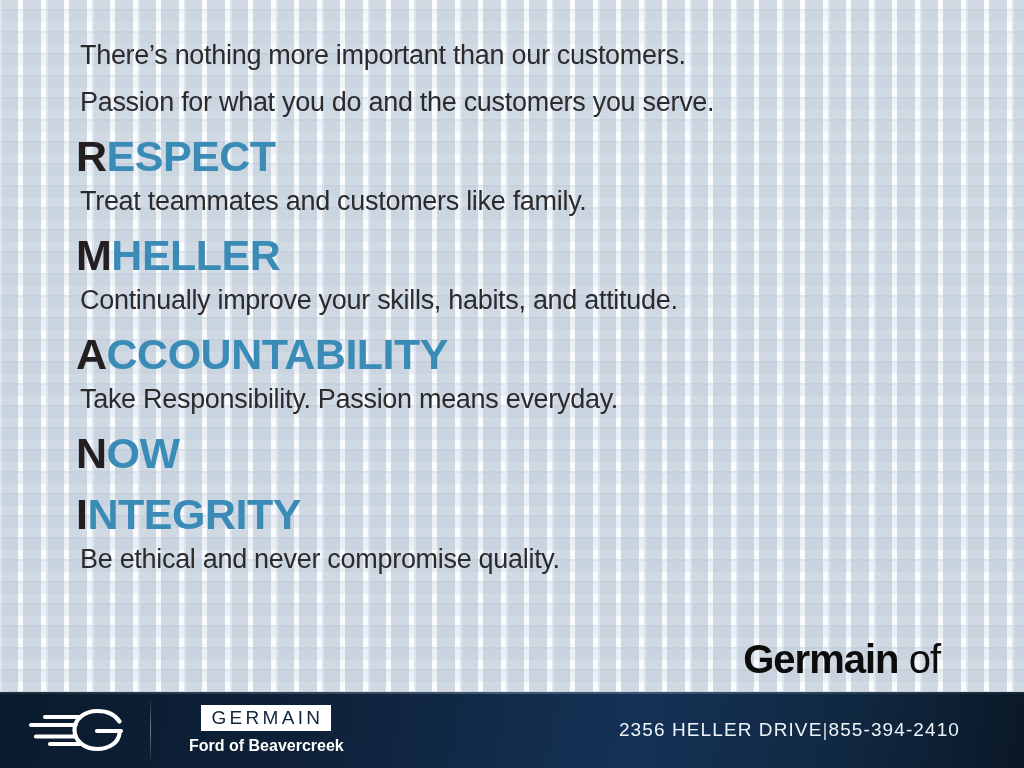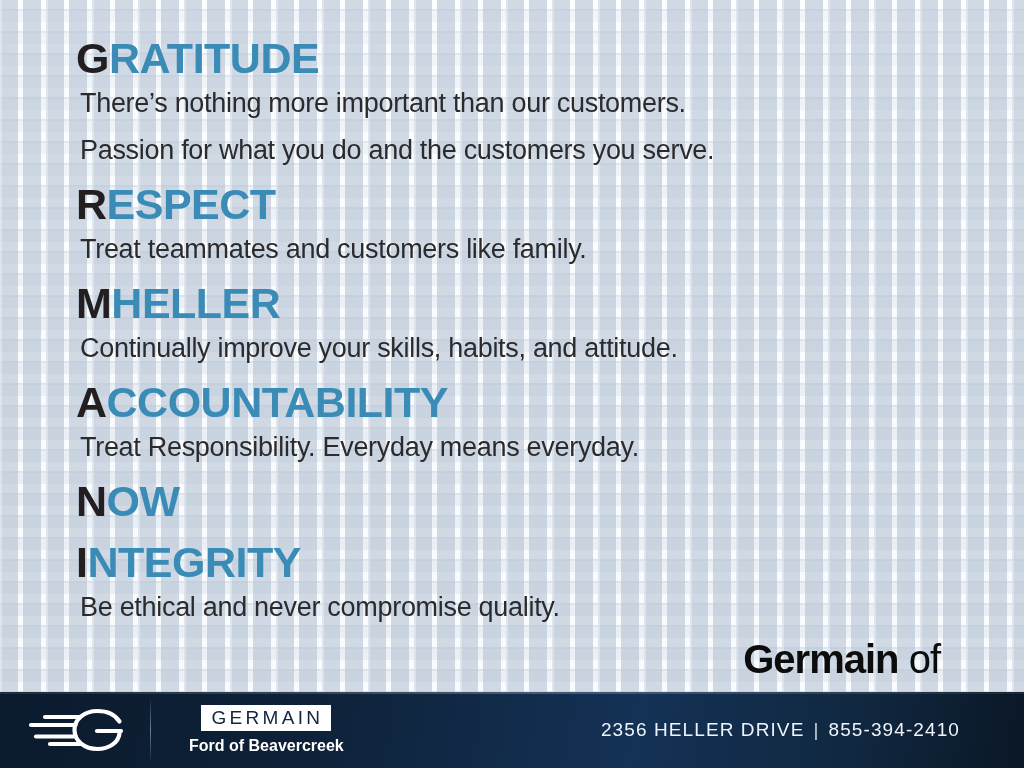--- a/index.html
+++ b/index.html
@@ -158,54 +158,52 @@
 
   #footer-contact {
     margin-left: auto;
     margin-right: 64px;
     color: #eef4fa;
     font-size: 19px;
     letter-spacing: 1.1px;
     white-space: nowrap;
     display: flex;
     align-items: center;
-    gap: 9px;
   }
   #footer-contact .sep { opacity: .85; }
 </style>
 </head>
 <body>
 
 <div id="poster">
   <div id="brick-overlay"></div>
 
   <div id="vals">
 
     <div class="value-block">
-      <div class="value-word"><span class="initial">G</span><span>RATITUDE</span></div>
       <div class="value-desc">There’s nothing more important than our customers.</div>
     </div>
 
     <div class="value-block">
       <div class="value-desc">Passion for what you do and the customers you serve.</div>
     </div>
 
     <div class="value-block">
       <div class="value-word"><span class="initial">R</span><span>ESPECT</span></div>
       <div class="value-desc">Treat teammates and customers like family.</div>
     </div>
 
     <div class="value-block">
       <div class="value-word"><span class="initial">M</span><span>HELLER</span></div>
       <div class="value-desc">Continually improve your skills, habits, and attitude.</div>
     </div>
 
     <div class="value-block">
       <div class="value-word"><span class="initial">A</span><span>CCOUNTABILITY</span></div>
-      <div class="value-desc">Treat Responsibility. Everyday means everyday.</div>
+      <div class="value-desc">Take Responsibility. Passion means everyday.</div>
     </div>
 
     <div class="value-block">
       <div class="value-word"><span class="initial">N</span><span>OW</span></div>
     </div>
 
     <div class="value-block">
       <div class="value-word"><span class="initial">I</span><span>NTEGRITY</span></div>
       <div class="value-desc">Be ethical and never compromise quality.</div>
     </div>

